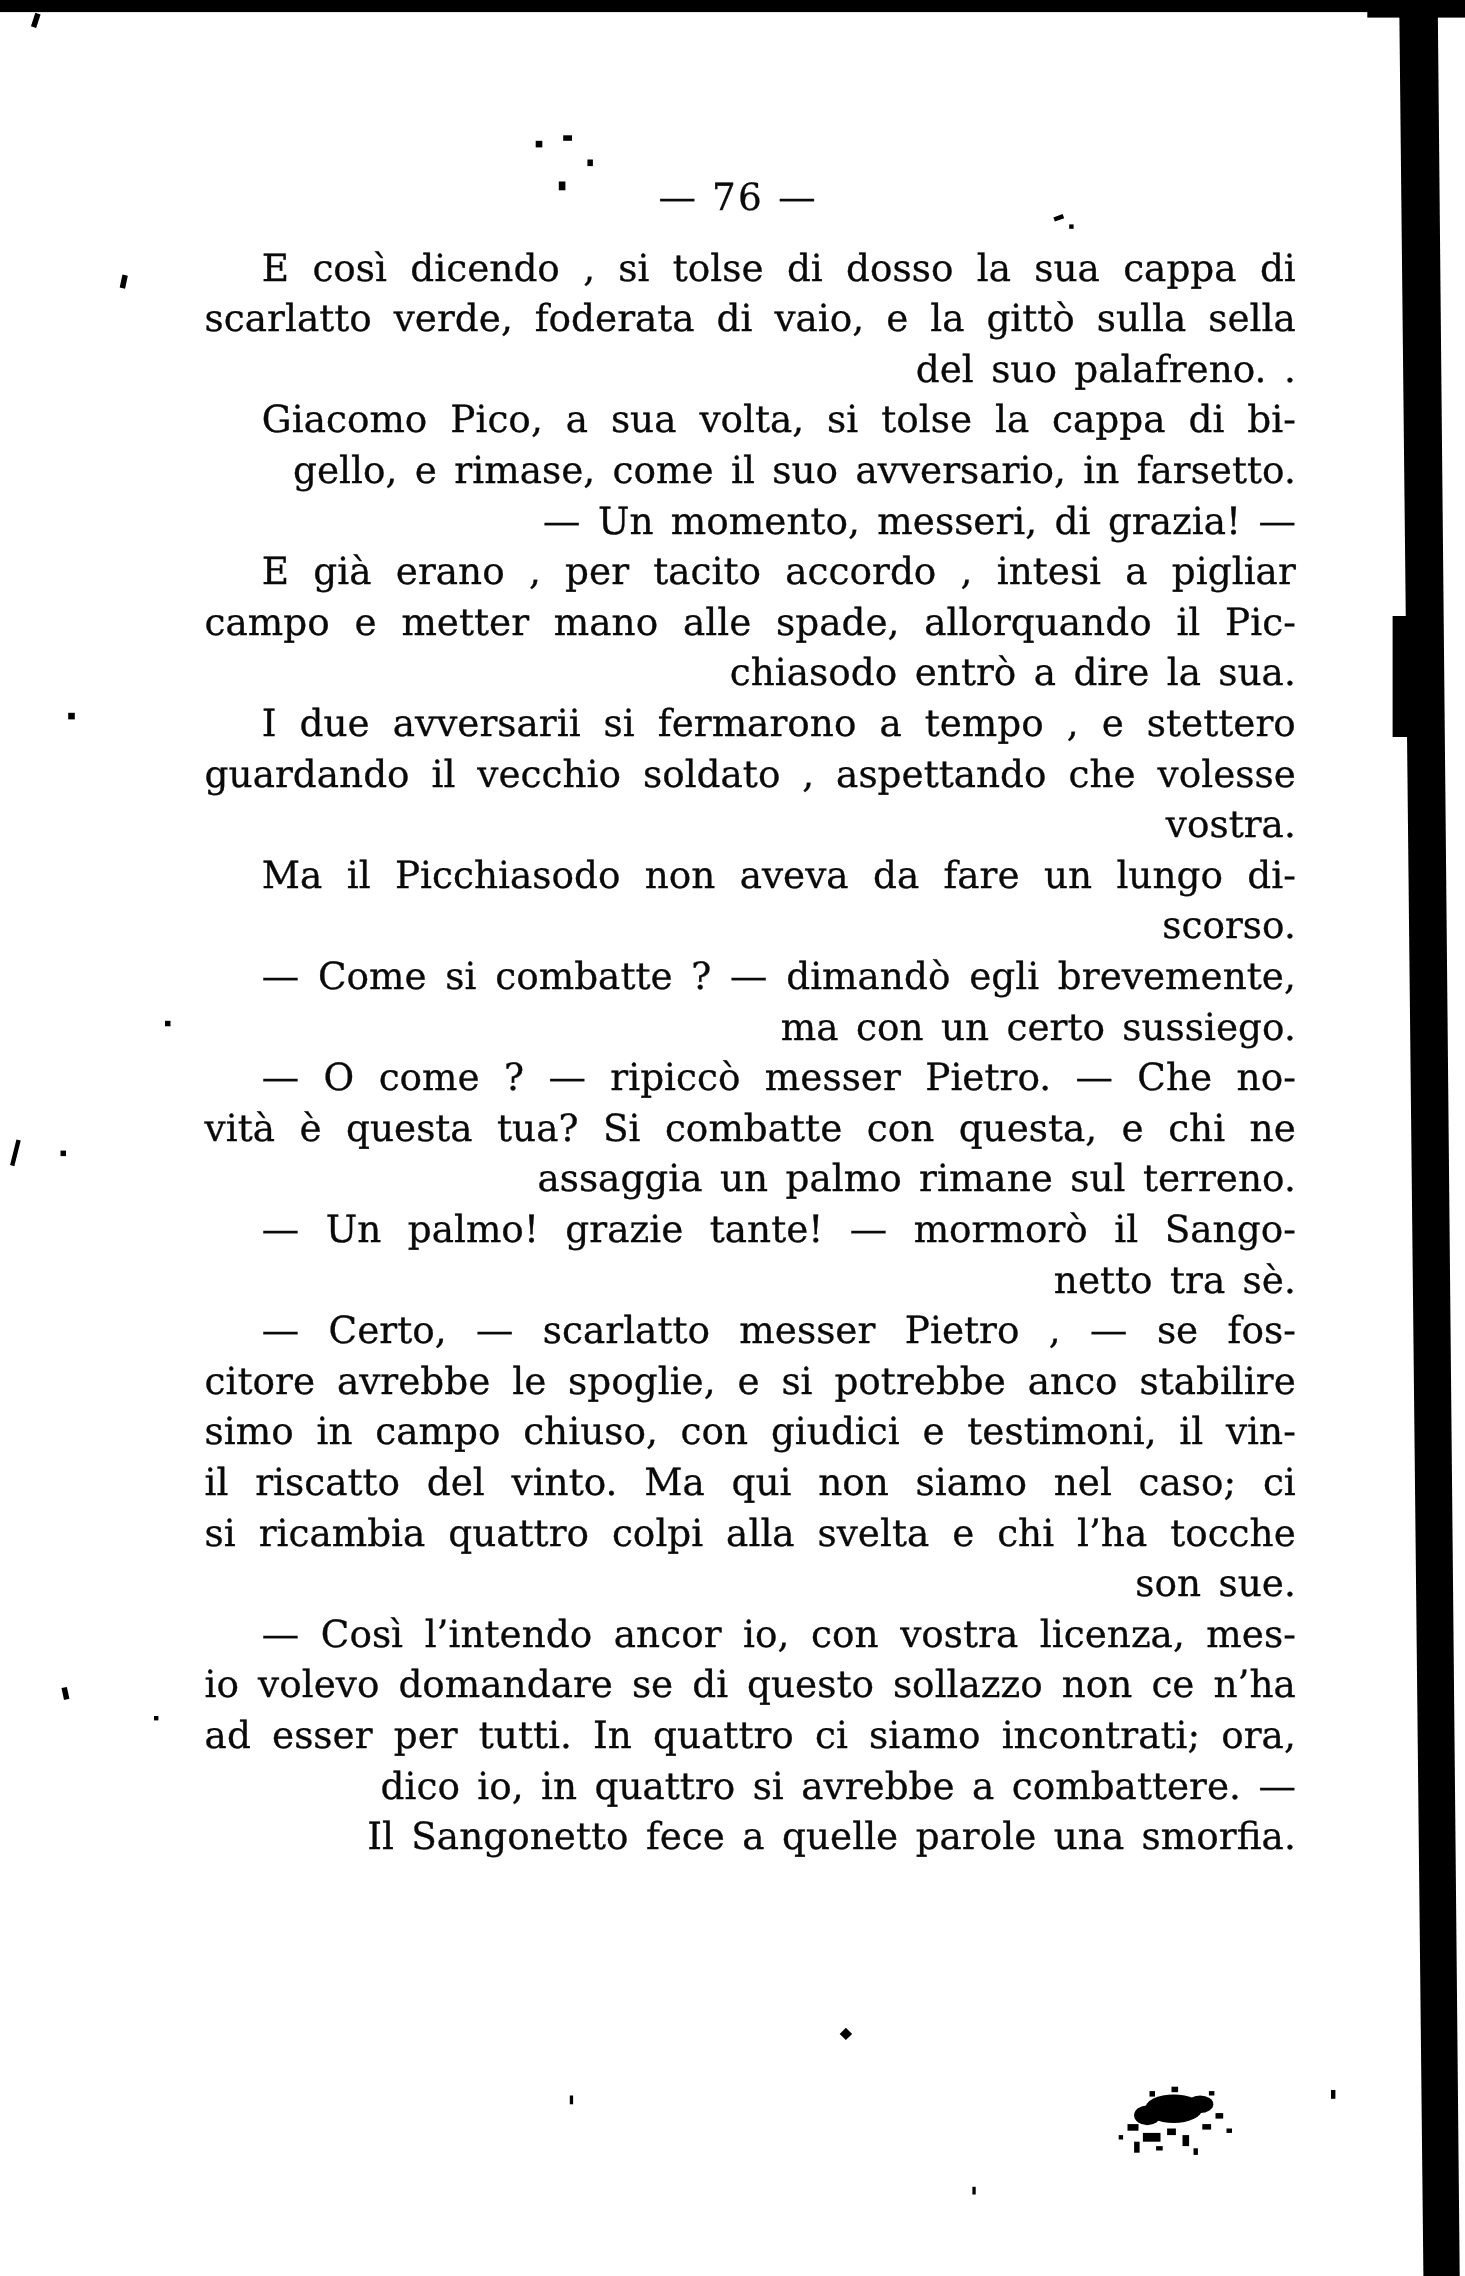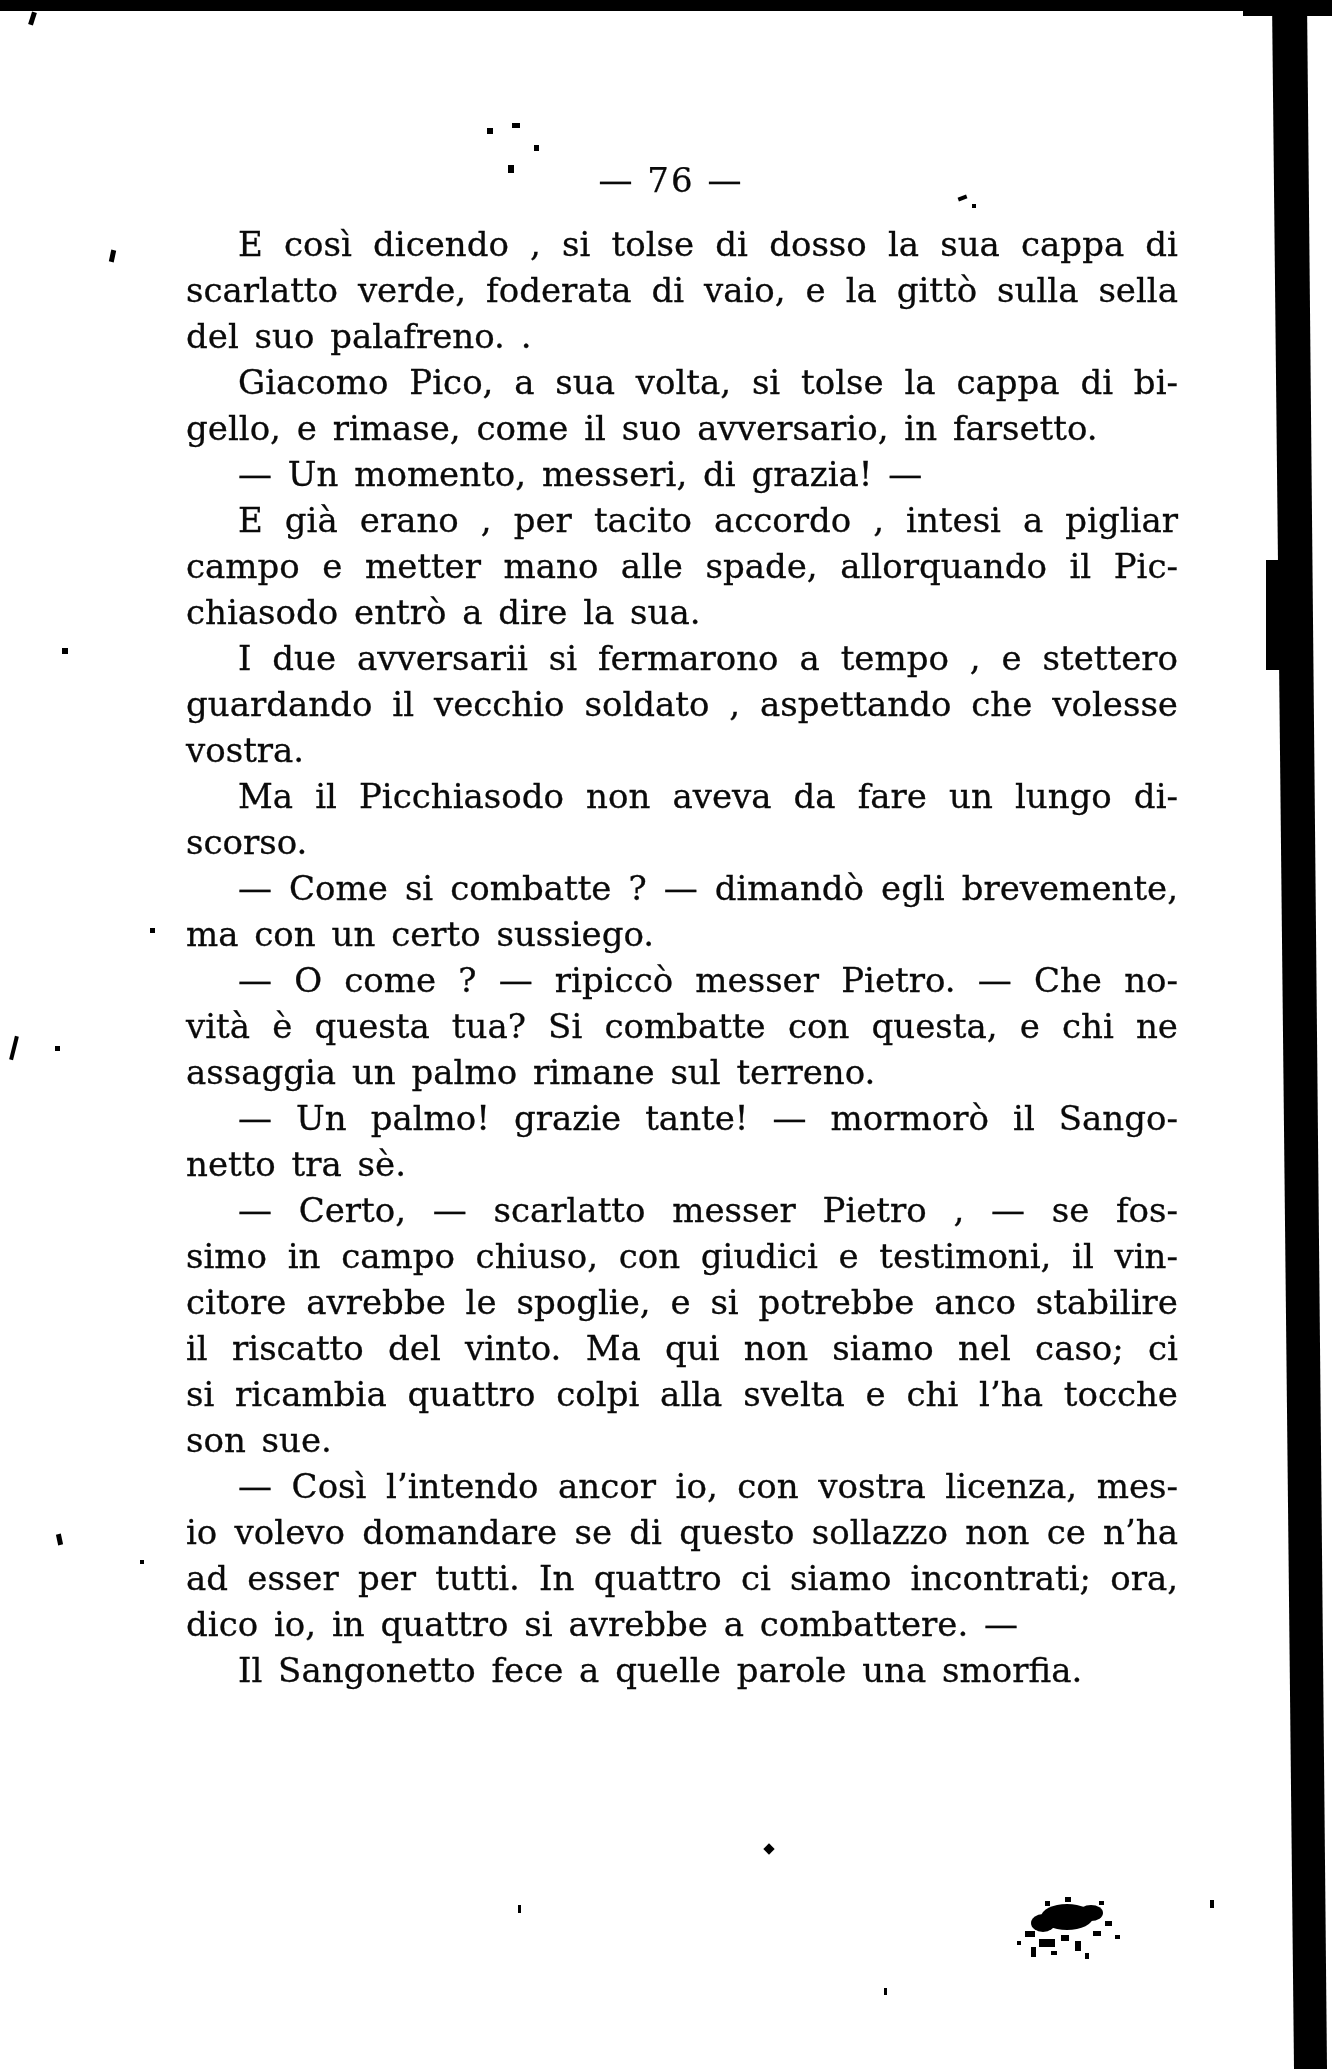--- a/index.html
+++ b/index.html
@@ -32,21 +32,21 @@
     position: absolute;
     top: 221px;
     left: 186px;
     width: 992px;
     font-size: 34px;
     line-height: 46px;
     word-spacing: 5px;
     -webkit-text-stroke: 0.3px #0a0a0a;
   }
   .para { margin: 0; }
-  .line { display: block; text-align: left; }
+  .line { display: block; text-align: right; }
   .line.first { text-indent: 52px; }
   .line.just { text-align: justify; text-align-last: justify; }
   
   .speck {
     position: absolute;
     background: #000;
   }
   #edge-art, #blot-art {
     position: absolute;
     top: 0; left: 0;
@@ -96,22 +96,22 @@
         <div class="line first just">— O come ? — ripiccò messer Pietro. — Che no-</div>
         <div class="line just">vità è questa tua? Si combatte con questa, e chi ne</div>
         <div class="line">assaggia un palmo rimane sul terreno.</div>
       </div>
       <div class="para">
         <div class="line first just">— Un palmo! grazie tante! — mormorò il Sango-</div>
         <div class="line">netto tra sè.</div>
       </div>
       <div class="para">
         <div class="line first just">— Certo, — scarlatto messer Pietro , — se fos-</div>
+        <div class="line just">citore avrebbe le spoglie, e si potrebbe anco stabilire</div>
         <div class="line just">simo in campo chiuso, con giudici e testimoni, il vin-</div>
-        <div class="line just">citore avrebbe le spoglie, e si potrebbe anco stabilire</div>
         <div class="line just">il riscatto del vinto. Ma qui non siamo nel caso; ci</div>
         <div class="line just">si ricambia quattro colpi alla svelta e chi l’ha tocche</div>
         <div class="line">son sue.</div>
       </div>
       <div class="para">
         <div class="line first just">— Così l’intendo ancor io, con vostra licenza, mes-</div>
         <div class="line just">io volevo domandare se di questo sollazzo non ce n’ha</div>
         <div class="line just">ad esser per tutti. In quattro ci siamo incontrati; ora,</div>
         <div class="line">dico io, in quattro si avrebbe a combattere. —</div>
       </div>

